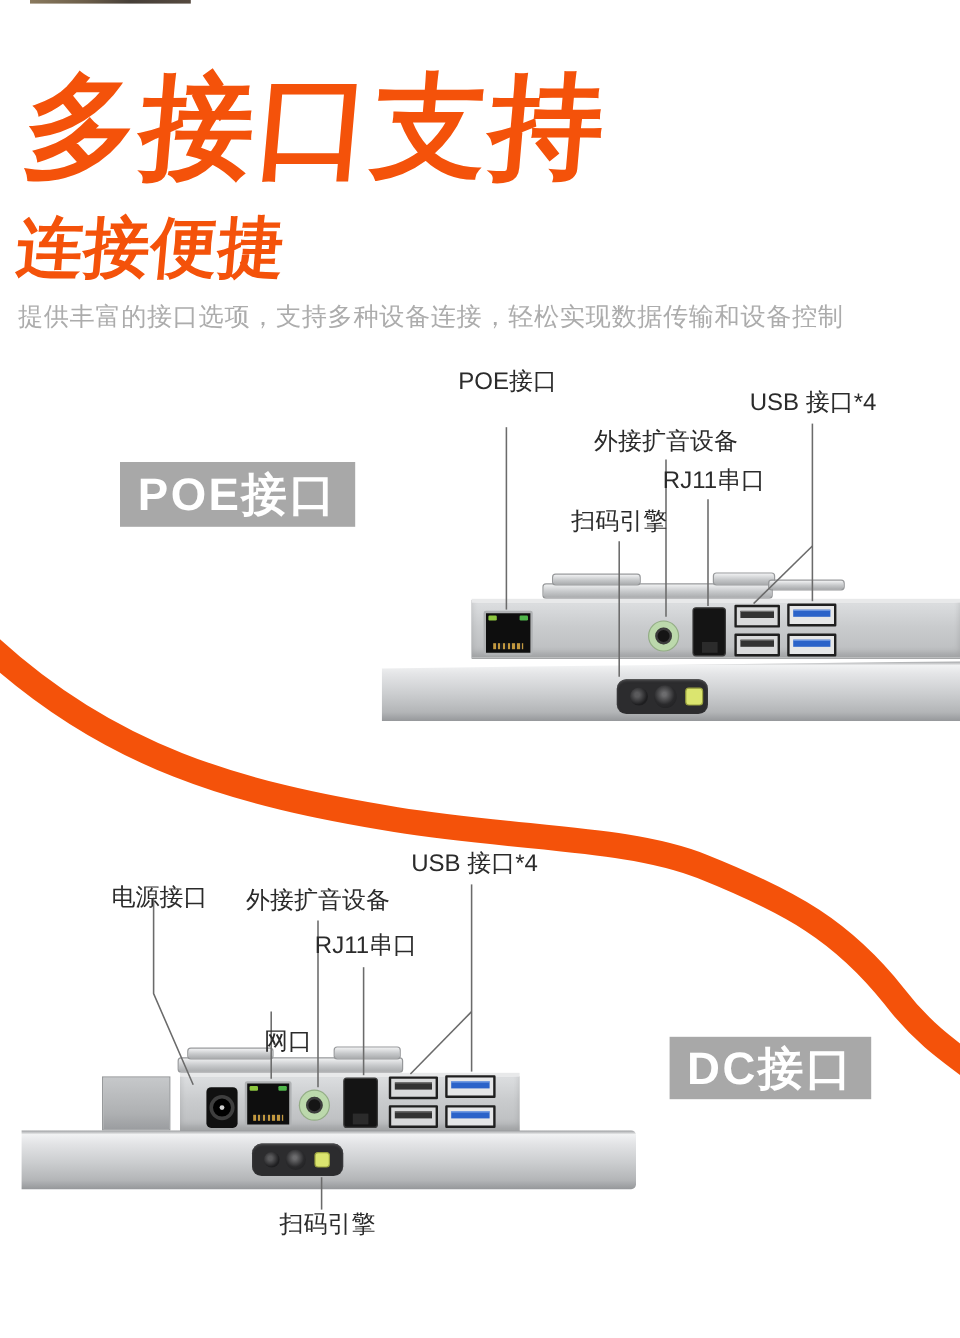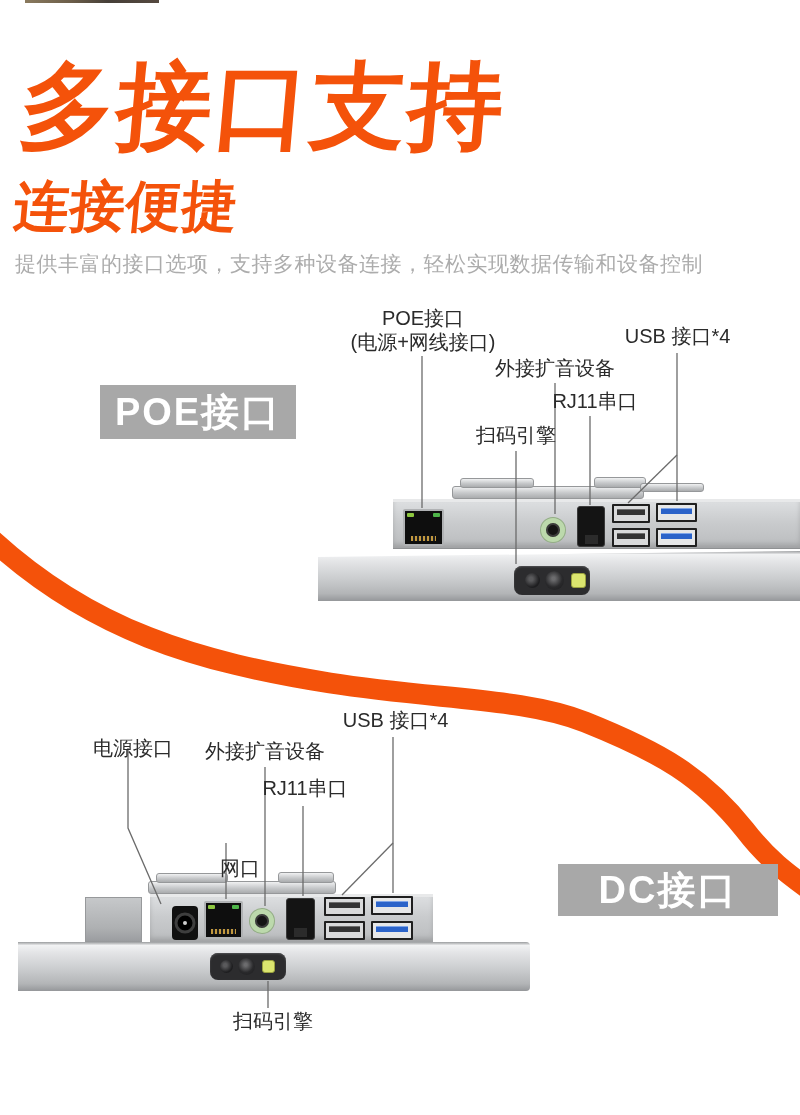--- a/index.html
+++ b/index.html
@@ -20,21 +20,21 @@
     font-size:21px; color:#ACACAC; letter-spacing:0.5px; white-space:nowrap; }
 
   
   .swoosh-svg { position:absolute; left:0; top:0; z-index:1; pointer-events:none; }
 
   
   .badge { position:absolute; z-index:5; background:#A8A8A8; color:#ffffff;
     display:flex; align-items:center; justify-content:center;
     font-weight:bold; font-size:38px; letter-spacing:2px; }
   .badge.poe { left:100px; top:385px; width:196px; height:54px; }
-  .badge.dc  { left:558px; top:864px; width:220px; height:52px; }
+  .badge.dc  { left:558px; top:864px; width:168px; height:52px; }
 
   
   .callout { position:absolute; z-index:4; font-size:20px; color:#2B2B2B;
     text-align:center; line-height:24px; white-space:nowrap; }
   .lines-svg { position:absolute; left:0; top:0; z-index:3; pointer-events:none; }
 
   
   .photo { position:absolute; z-index:2; }
   .panel { position:absolute;
     background:linear-gradient(180deg,#dcdee0 0%,#c9cbcd 45%,#babcbe 100%);
@@ -120,21 +120,20 @@
       <path d="M393 843 L342 895"></path>
       <path d="M226 843 L226 899"></path>
       <path d="M268 981 L268 1008"></path>
     </g>
   </svg>
 
   <div class="badge poe">POE接口</div>
 
   <div class="callout" style="left:333px; top:306px; width:180px;">
     <div>POE接口</div>
-    <div>(电源+网线接口)</div>
   </div>
   <div class="callout" style="left:475px; top:356px; width:160px;">外接扩音设备</div>
   <div class="callout" style="left:520px; top:389px; width:150px;">RJ11串口</div>
   <div class="callout" style="left:600px; top:324px; width:155px;">USB 接口*4</div>
   <div class="callout" style="left:446px; top:423px; width:140px;">扫码引擎</div>
 
   <div class="photo">
     <div class="hinge" style="left:452px; top:486px; width:192px; height:13px;"></div>
     <div class="hinge" style="left:460px; top:478px; width:74px; height:10px;"></div>
     <div class="hinge" style="left:594px; top:477px; width:52px; height:11px;"></div>

